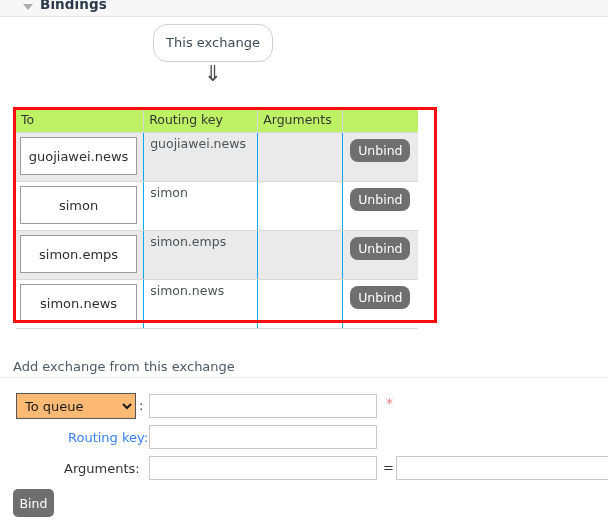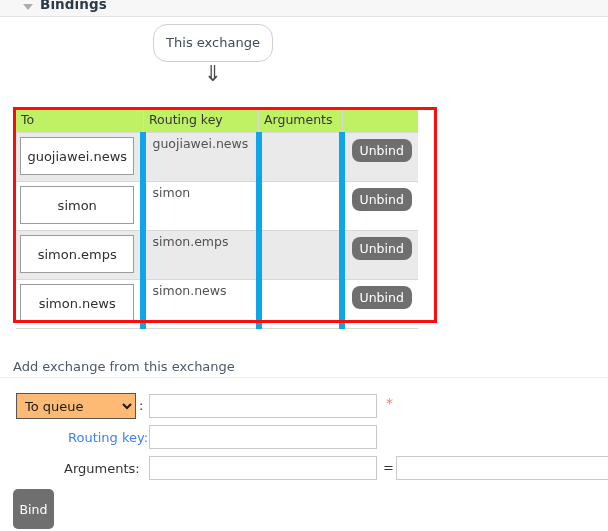--- a/index.html
+++ b/index.html
@@ -95,21 +95,21 @@
     color: #353535;
     padding: 2px 0 3px 5px;
     border-right: 1px solid #d8d8d8;
     border-bottom: 1px solid #d8d8d8;
     background: #bef264;
     vertical-align: top;
     height: 17px;
   }
   .bindings-table th.last { border-right: none; }
   .bindings-table td {
-    border-right: 6px solid #0ea5e9;
+    border-right: 1px solid #0ea5e9;
     border-bottom: 1px solid #d8d8d8;
     vertical-align: top;
     padding: 0;
     height: 48px;
   }
   .bindings-table td.last { border-right: none; }
   .bindings-table tr.odd td { background: #eaeaea; }
   .bindings-table tr.even td { background: #ffffff; }
   .bindings-table tr.odd td.cell-to,
   .bindings-table tr.even td.cell-to { background: #eaeaea; }
@@ -265,21 +265,21 @@
     box-sizing: border-box;
     font-family: "DejaVu Sans", "Liberation Sans", sans-serif;
     font-size: 12px;
     color: #333;
     padding: 0 4px;
   }
 
   .bind-btn {
     position: absolute;
     left: 13px; top: 489px;
-    width: 41px; height: 40px;
+    width: 41px; height: 28px;
     background: #6f6f6f;
     border: none;
     border-radius: 5px;
     color: #ffffff;
     font-size: 12.5px;
     font-family: "DejaVu Sans", "Liberation Sans", sans-serif;
     cursor: pointer;
     padding: 0;
   }
 </style>

